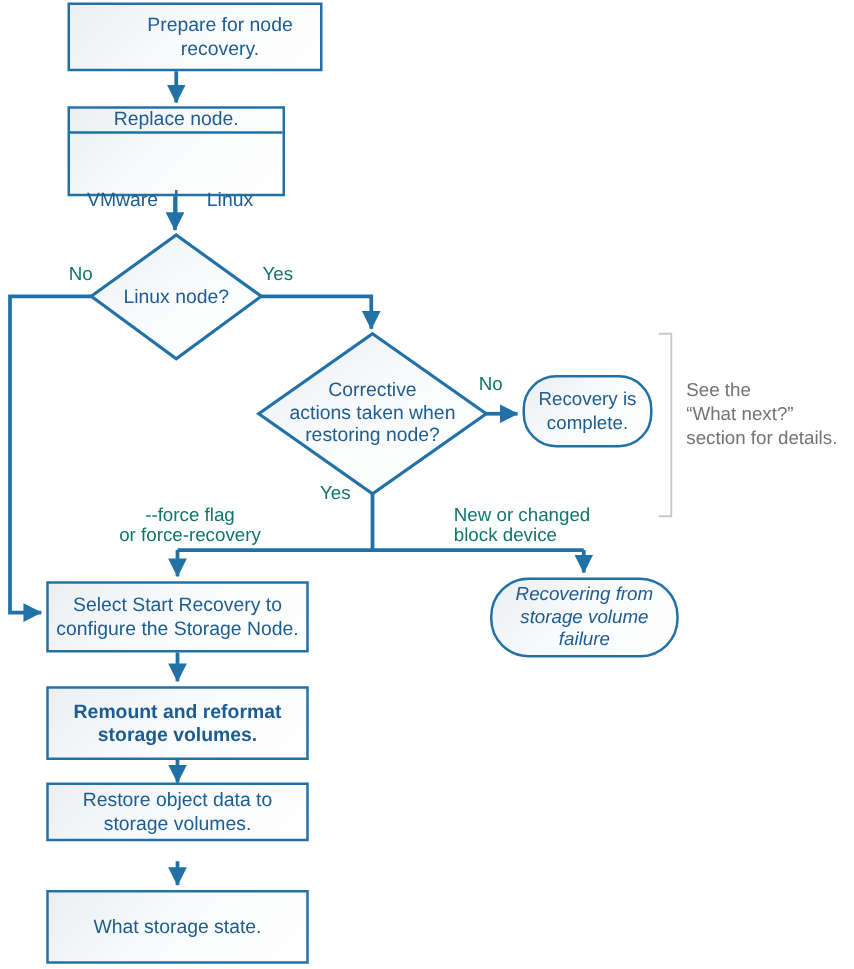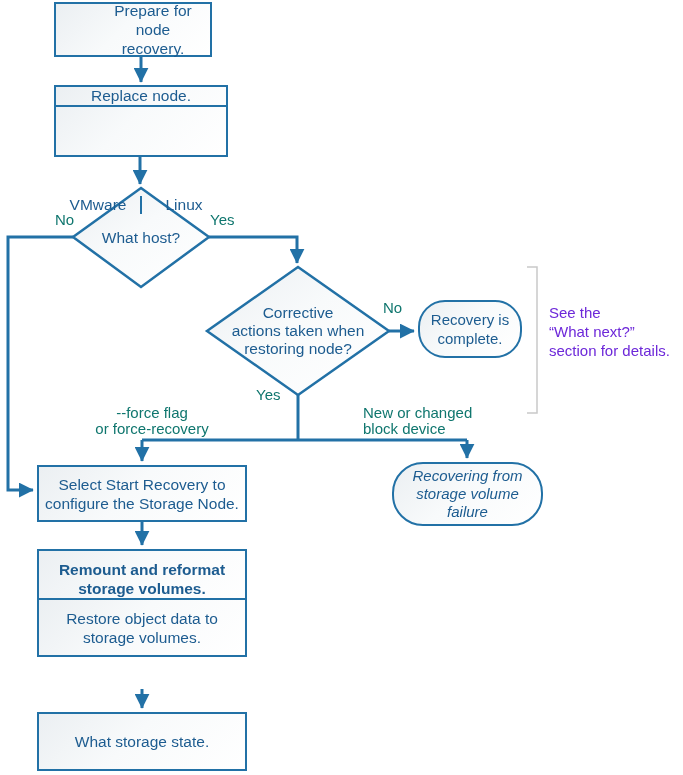--- a/index.html
+++ b/index.html
@@ -56,21 +56,20 @@
     height: 37px;
     display: flex;
     align-items: center;
     justify-content: center;
     border-bottom: 2px solid #2271a6;
     font-size: 15.5px;
   }
   .subgrid .cells {
     flex: 1;
     display: flex;
-    margin-top: 44px;
   }
   .subgrid .cell {
     box-sizing: border-box;
     display: flex;
     align-items: center;
     justify-content: center;
     font-size: 15.5px;
   }
   .subgrid .cell.first {
     width: 86px;
@@ -98,21 +97,21 @@
     color: #0f766e;
   }
   .elabel.center {
     text-align: center;
   }
   .note {
     position: absolute;
     white-space: pre-line;
     font-size: 15px;
     line-height: 19px;
-    color: #6d28d9;
+    color: #737373;
   }
 </style>
 </head>
 <body>
 
 <div class="stage">
 
   <svg class="wires" viewBox="0 0 683 775">
     <defs>
       <linearGradient id="diamondFill" x1="0" y1="0" x2="1" y2="1">
@@ -137,50 +136,50 @@
     <path d="M142,522 L142,545" fill="none" stroke="#2271a6" stroke-width="3" marker-end="url(#arrow)"></path>
     <path d="M142,608 L142,626" fill="none" stroke="#2271a6" stroke-width="3" marker-end="url(#arrow)"></path>
     <path d="M142,689 L142,708" fill="none" stroke="#2271a6" stroke-width="3" marker-end="url(#arrow)"></path>
 
     <polygon points="141,188 209,237 141,287 73,237" fill="url(#diamondFill)" stroke="#2271a6" stroke-width="2.5"></polygon>
     <polygon points="298,267 389,331 298,395 207,331" fill="url(#diamondFill)" stroke="#2271a6" stroke-width="2.5"></polygon>
 
     <polyline points="527,267 537,267 537,413 527,413" fill="none" stroke="#c9c9c9" stroke-width="1.5"></polyline>
   </svg>
 
-  <div class="node" style="left:54px; top:2px; width:158px; height:55px;padding-left:40px;">Prepare for node
+  <div class="node" style="left:54px; top:2px; width:204px; height:55px;padding-left:40px;">Prepare for node
 recovery.</div>
 
   <div class="subgrid" style="left:54px; top:85px; width:174px; height:72px;gap:45px;">
     <div class="head">Replace node.</div>
     <div class="cells">
       <div class="cell first">VMware</div>
       <div class="cell second">Linux</div>
     </div>
   </div>
 
   <div class="node" style="left:37px; top:465px; width:210px; height:57px;">Select Start Recovery to
 configure the Storage Node.</div>
 
   <div class="node" style="left:37px; top:549px; width:210px; height:59px;font-weight:bold;">Remount and reformat
 storage volumes.</div>
 
-  <div class="node" style="left:37px; top:598px; width:210px; height:59px;">Restore object data to
+  <div class="node" style="left:37px; top:626px; width:210px; height:47px;">Restore object data to
 storage volumes.</div>
 
   <div class="node" style="left:37px; top:712px; width:210px; height:59px;">What storage state.</div>
 
   <div class="node terminal italic" style="left:392px; top:462px; width:151px; height:64px; border-radius:31px; font-size:15px; line-height:18px;">Recovering from
 storage volume
 failure</div>
 
   <div class="node terminal" style="left:418px; top:300px; width:104px; height:58px; border-radius:27px; font-size:15px;">Recovery is
 complete.</div>
 
-  <div class="dlabel" style="left:81px; top:228px; width:120px; height:19px;">What host?</div>
+  <div class="dlabel" style="left:81px; top:228px; width:120px; height:19px;">Linux node?</div>
 
   <div class="dlabel" style="left:218px; top:304px; width:160px; height:54px;">Corrective
 actions taken when
 restoring node?</div>
 
   <div class="elabel" style="left:55px; top:212px;">No</div>
   <div class="elabel" style="left:210px; top:212px;">Yes</div>
   <div class="elabel" style="left:383px; top:300px;">No</div>
   <div class="elabel" style="left:256px; top:387px;">Yes</div>
   <div class="elabel center" style="left:72px; top:405px; width:160px;">--force flag

